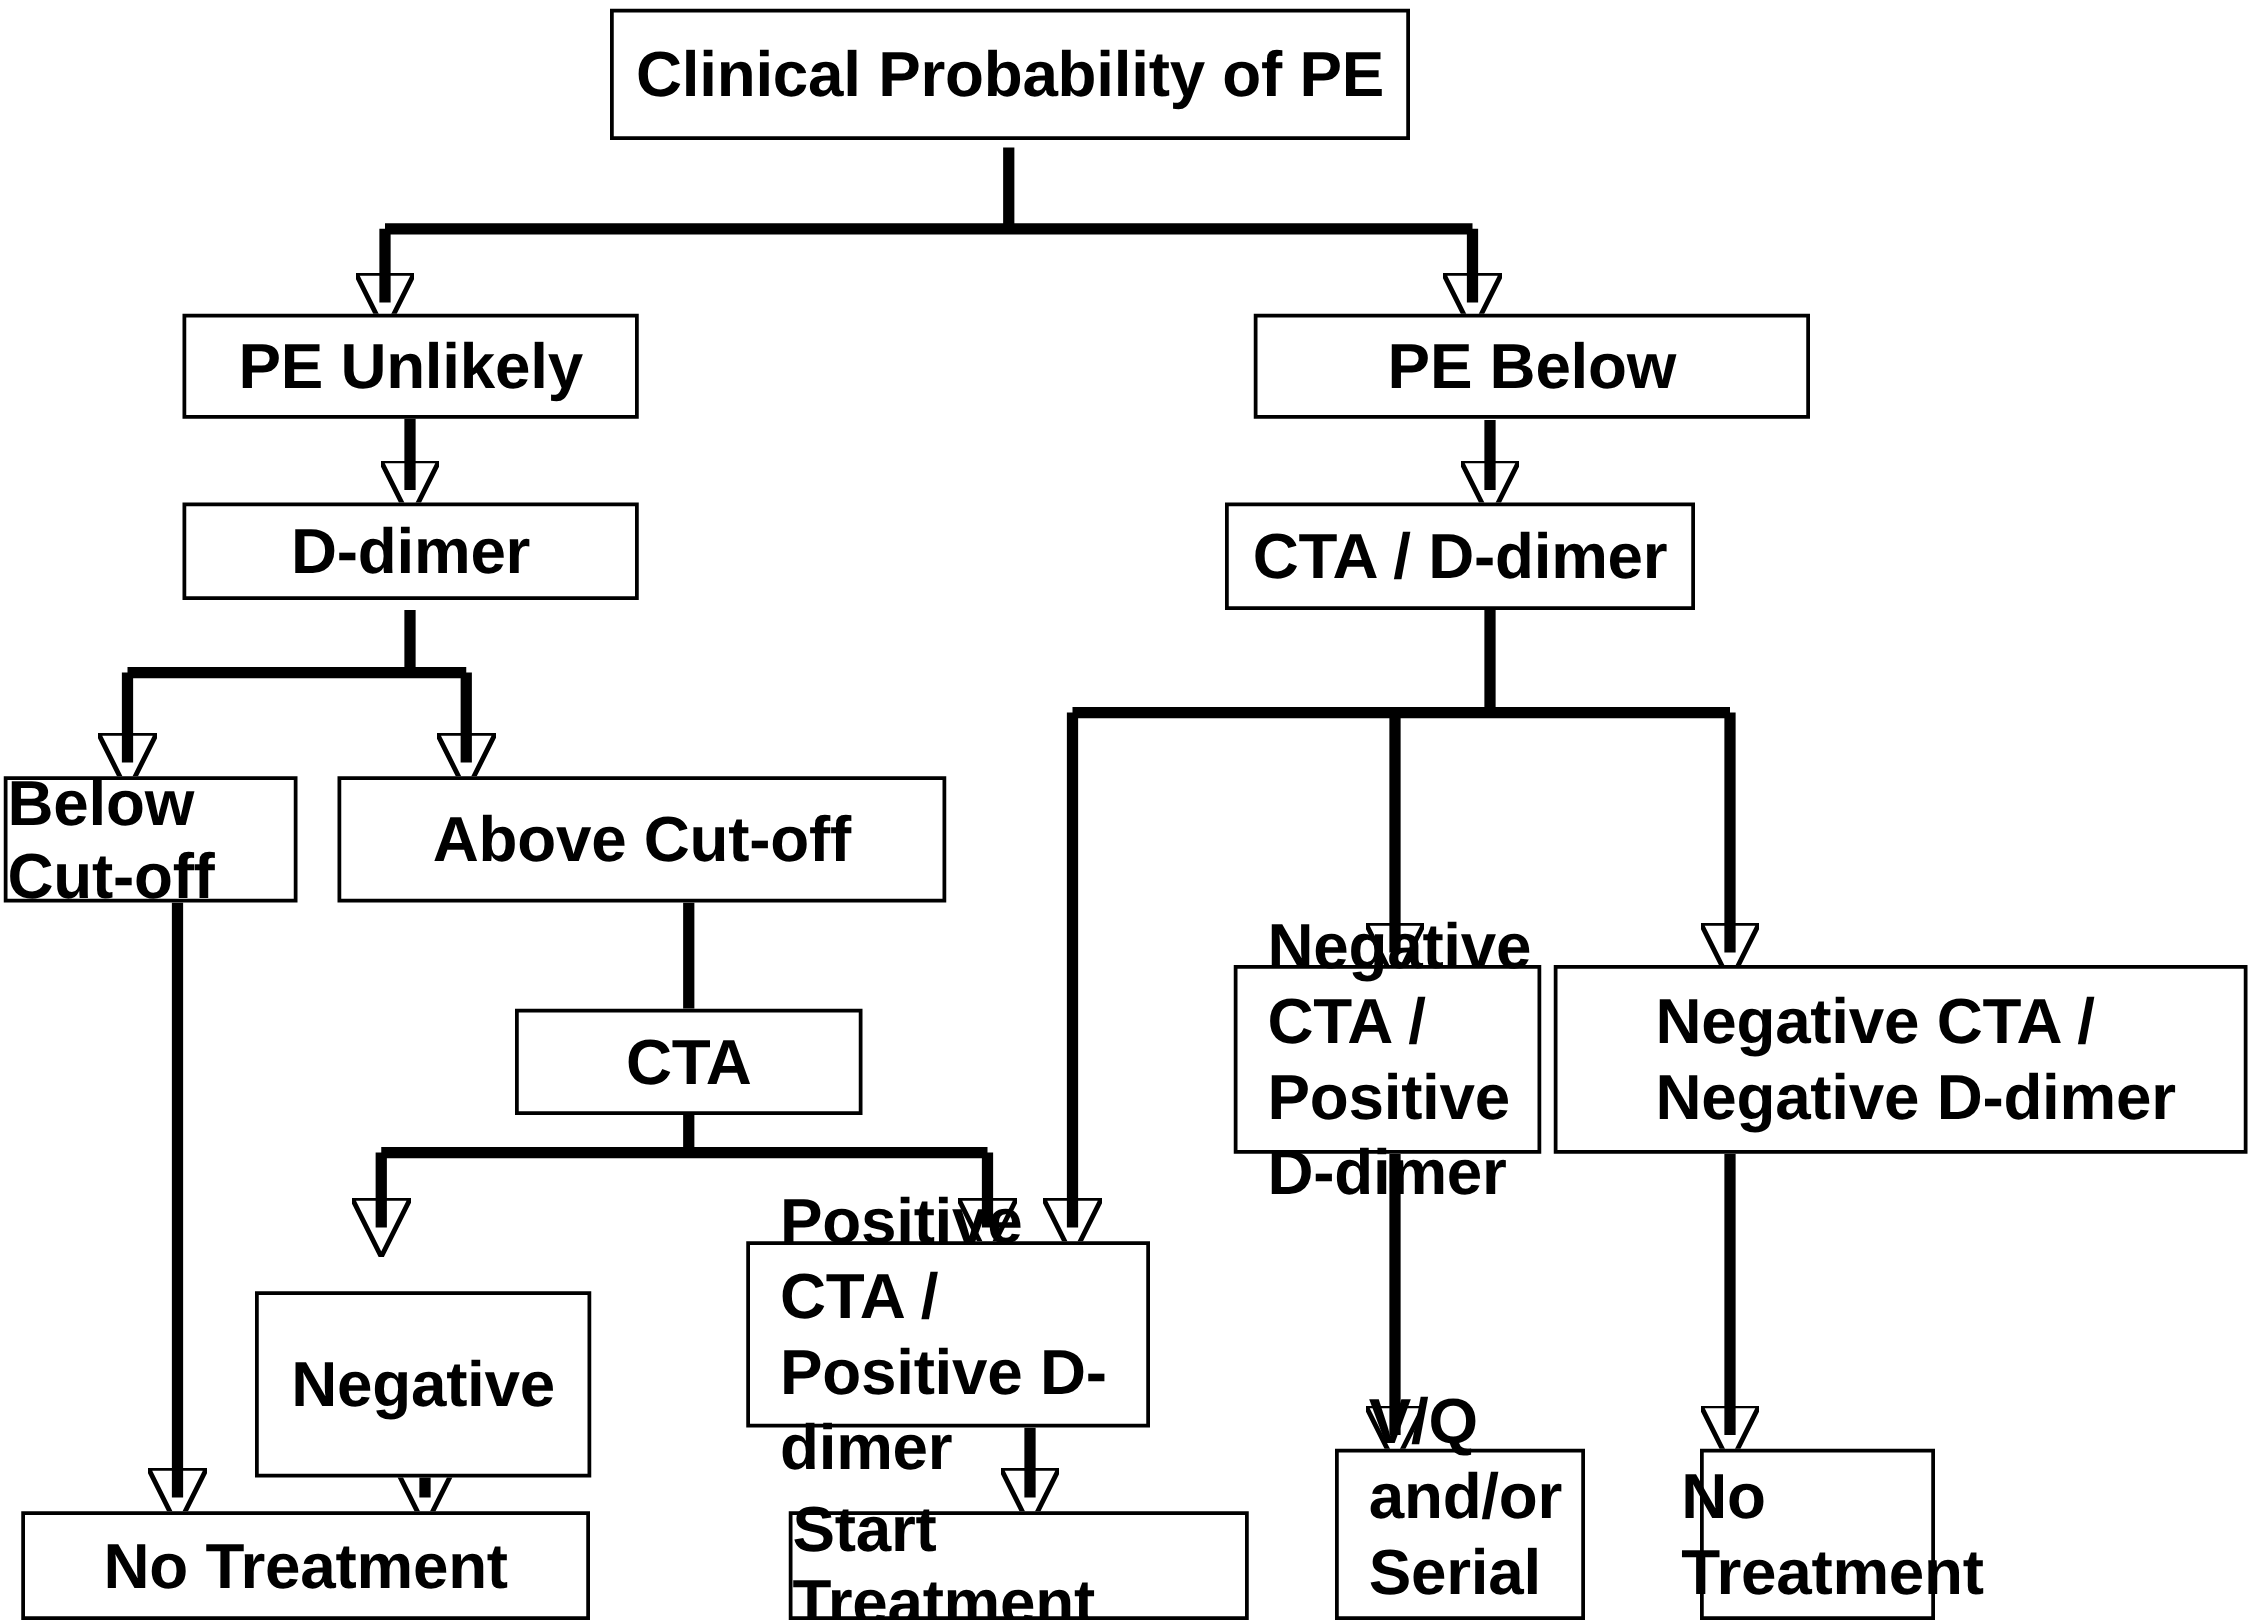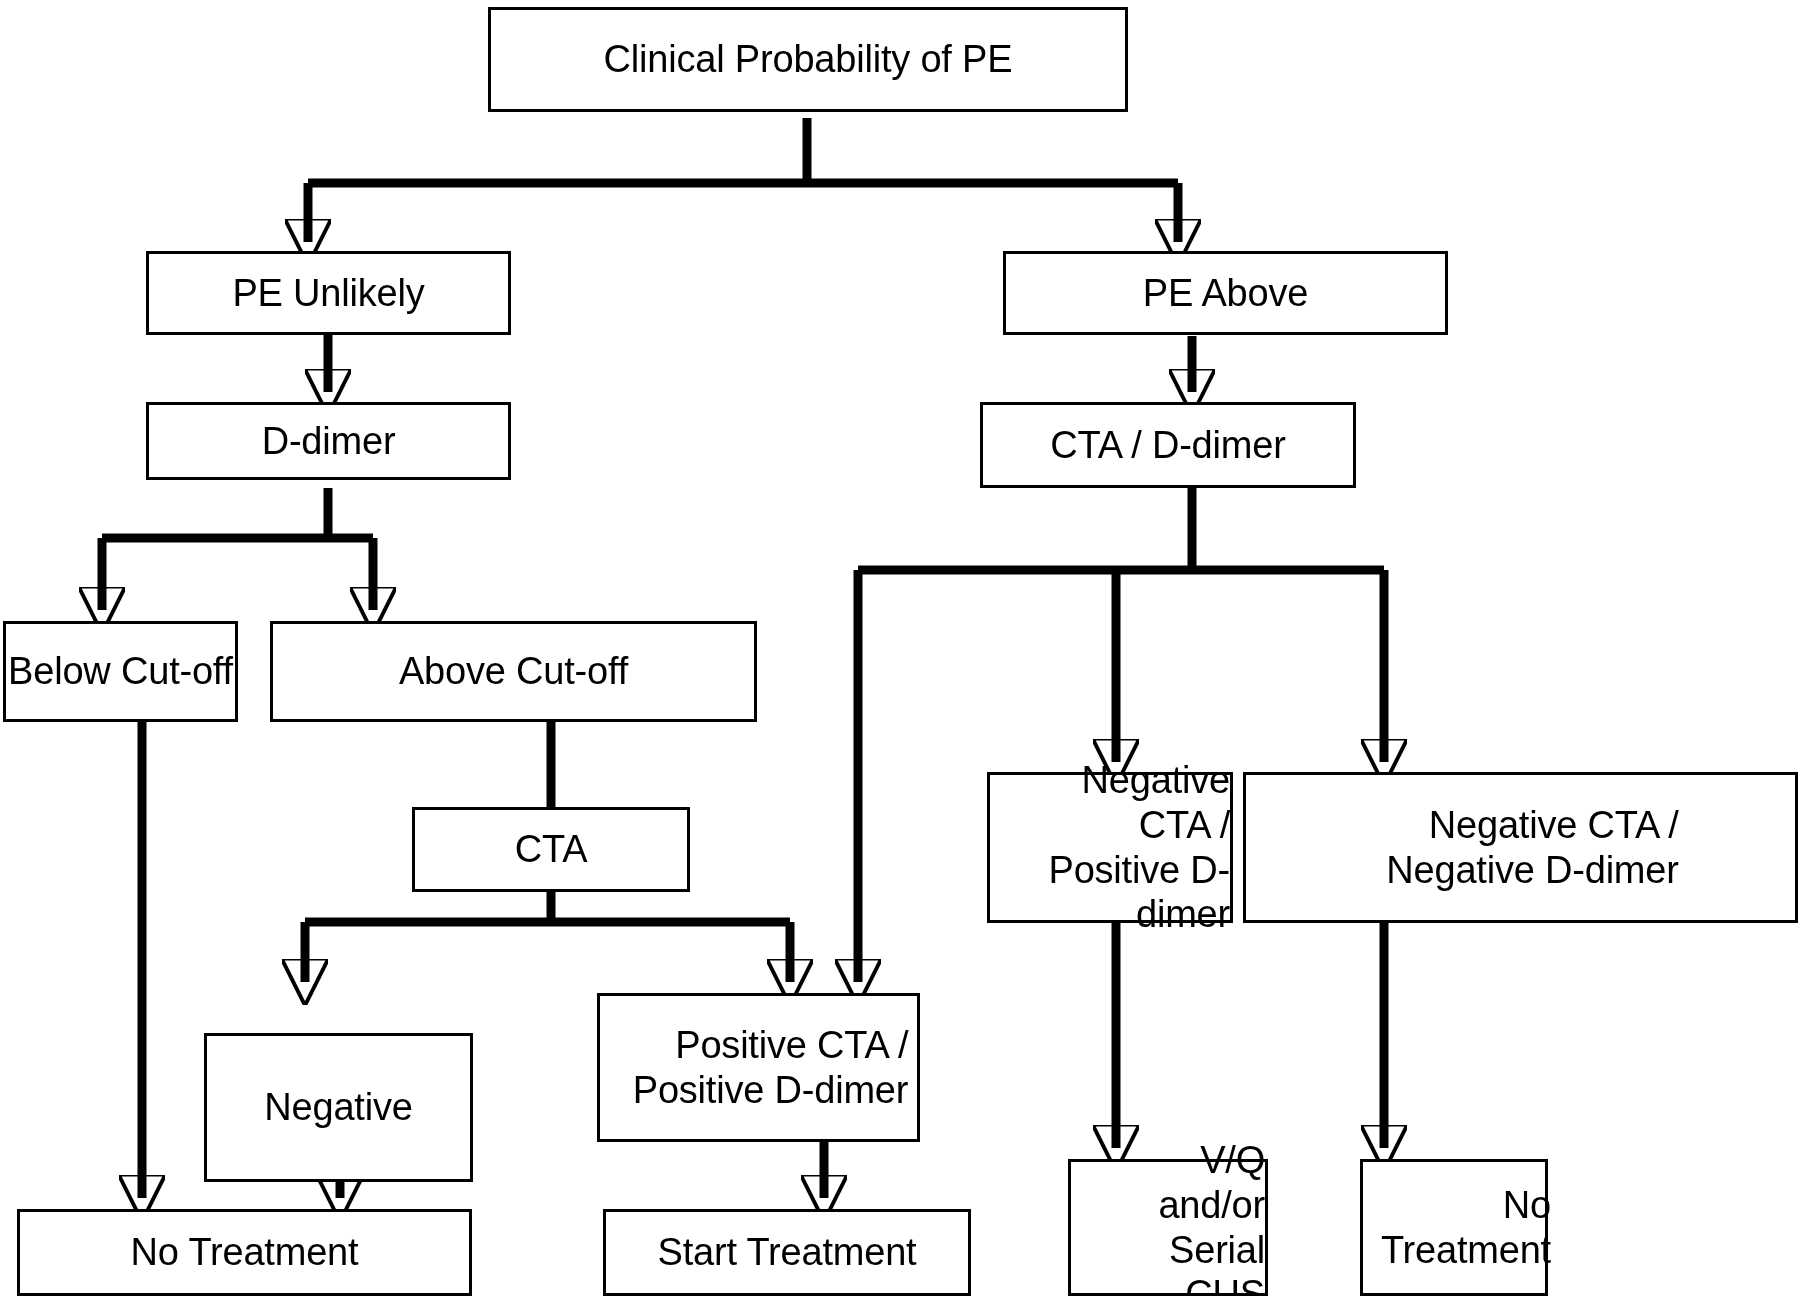--- a/index.html
+++ b/index.html
@@ -16,25 +16,25 @@
     font-family: "Liberation Sans", sans-serif;
   }
   .node {
     position: absolute;
     box-sizing: border-box;
     border: 3px solid #000000;
     background: #ffffff;
     display: flex;
     align-items: center;
     justify-content: center;
-    text-align: right;
+    text-align: left;
     color: #000000;
     line-height: 1.12;
-    font-size: 38px;
-    font-weight: 400;
+    font-size: 51px;
+    font-weight: 700;
     letter-spacing: -0.2px;
     white-space: pre-line;
     z-index: 5;
   }
   .node.two-line { line-height: 1.18; padding-left: 24px; }
   svg#wires {
     position: absolute;
     left: 0; top: 0;
     width: 1800px;
     height: 1296px;
@@ -89,21 +89,21 @@
 
     <path d="M 1116 923 L 1116 1148" stroke-width="9" marker-end="url(#arrow)"></path>
 
     <path d="M 1384 923 L 1384 1148" stroke-width="9" marker-end="url(#arrow)"></path>
   </svg>
 
   <div class="node" style="left:488px; top:7px; width:640px; height:105px;">Clinical Probability of PE</div>
 
   <div class="node" style="left:146px; top:251px; width:365px; height:84px;">PE Unlikely</div>
 
-  <div class="node" style="left:1003px; top:251px; width:445px; height:84px;">PE Above</div>
+  <div class="node" style="left:1003px; top:251px; width:445px; height:84px;">PE Below</div>
 
   <div class="node" style="left:146px; top:402px; width:365px; height:78px;">D-dimer</div>
 
   <div class="node" style="left:980px; top:402px; width:376px; height:86px;">CTA / D-dimer</div>
 
   <div class="node" style="left:3px; top:621px; width:235px; height:101px;">Below Cut-off</div>
 
   <div class="node" style="left:270px; top:621px; width:487px; height:101px;">Above Cut-off</div>
 
   <div class="node" style="left:412px; top:807px; width:278px; height:85px;">CTA</div>
@@ -114,21 +114,21 @@
   <div class="node two-line" style="left:1243px; top:772px; width:555px; height:151px;">Negative CTA /
 Negative D-dimer</div>
 
   <div class="node" style="left:204px; top:993px; width:269px; height:149px;margin-top:40px;">Negative</div>
 
   <div class="node two-line" style="left:597px; top:993px; width:323px; height:149px;">Positive CTA /
 Positive D-dimer</div>
 
   <div class="node" style="left:17px; top:1209px; width:455px; height:87px;">No Treatment</div>
 
-  <div class="node" style="left:603px; top:1209px; width:368px; height:87px;">Start Treatment</div>
+  <div class="node" style="left:631px; top:1209px; width:368px; height:87px;">Start Treatment</div>
 
   <div class="node two-line" style="left:1068px; top:1159px; width:200px; height:137px;">V/Q and/or
 Serial CUS</div>
 
   <div class="node two-line" style="left:1360px; top:1159px; width:188px; height:137px;">No
 Treatment</div>
 
 </div>
 
 </body></html>

